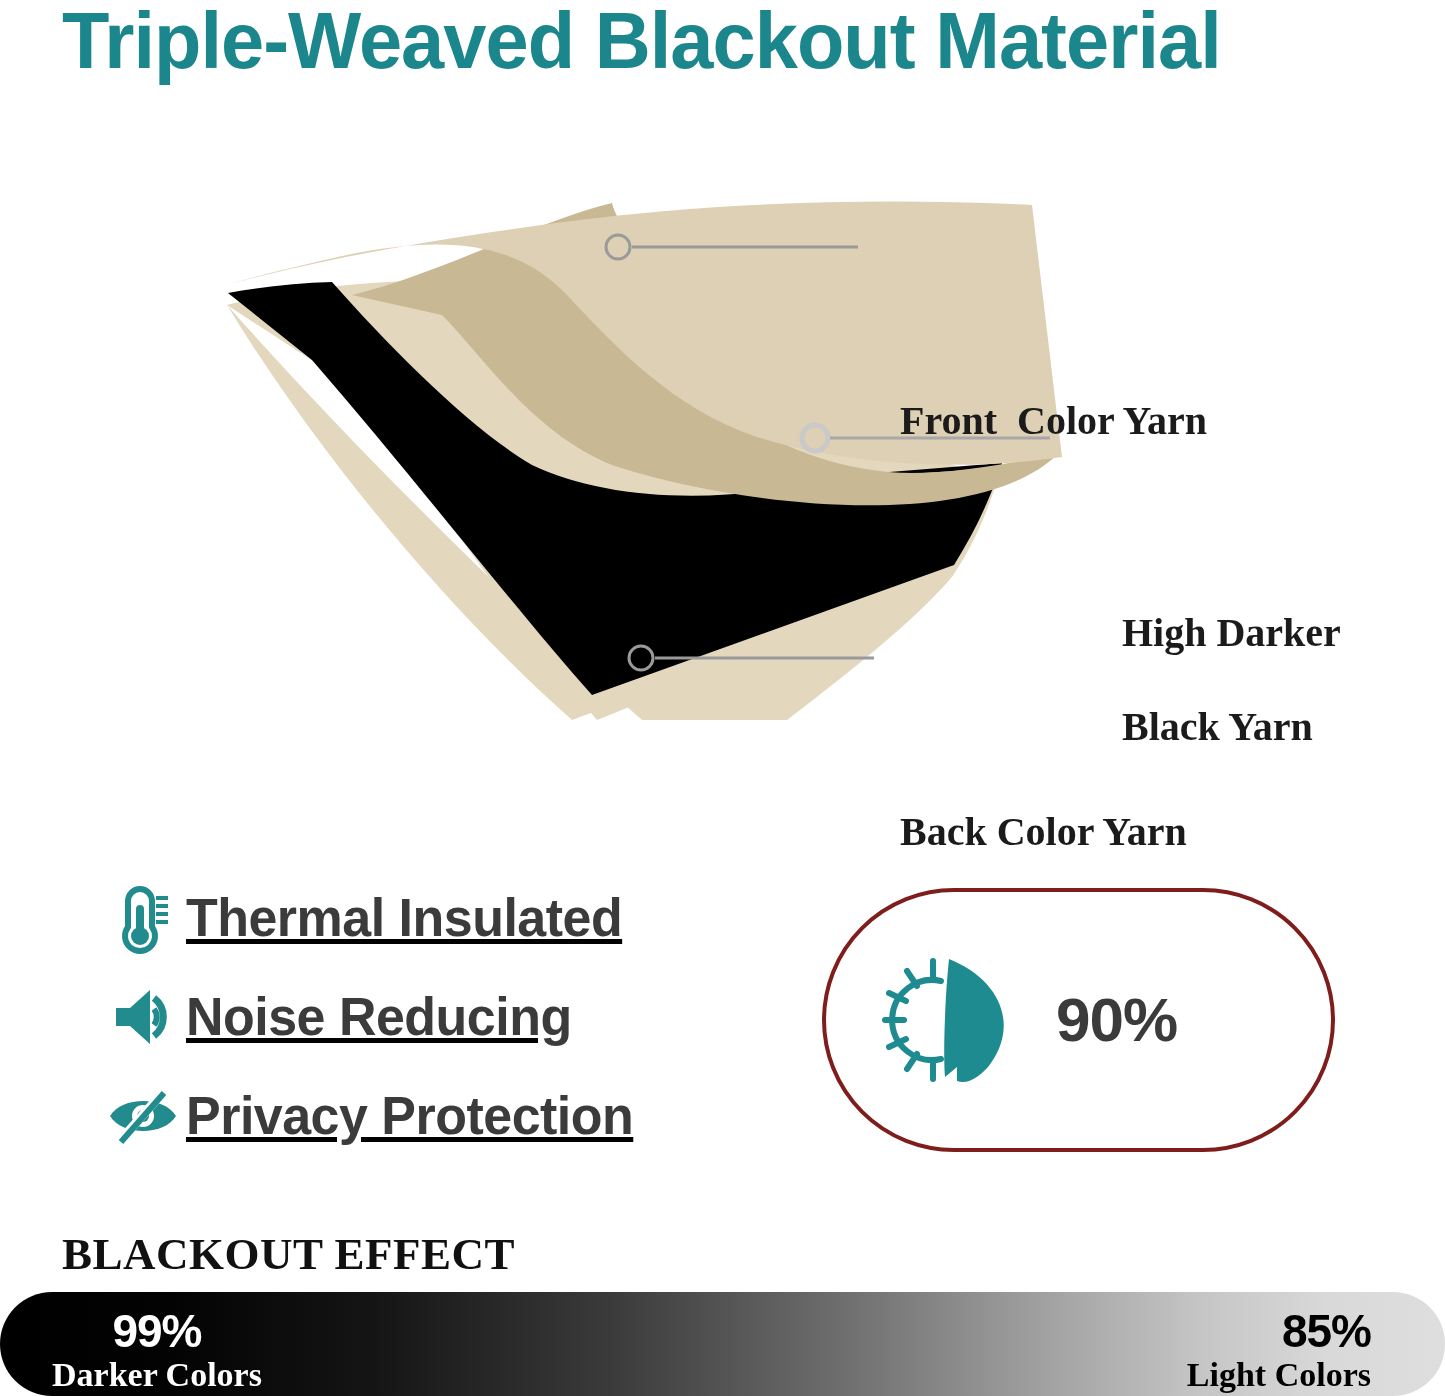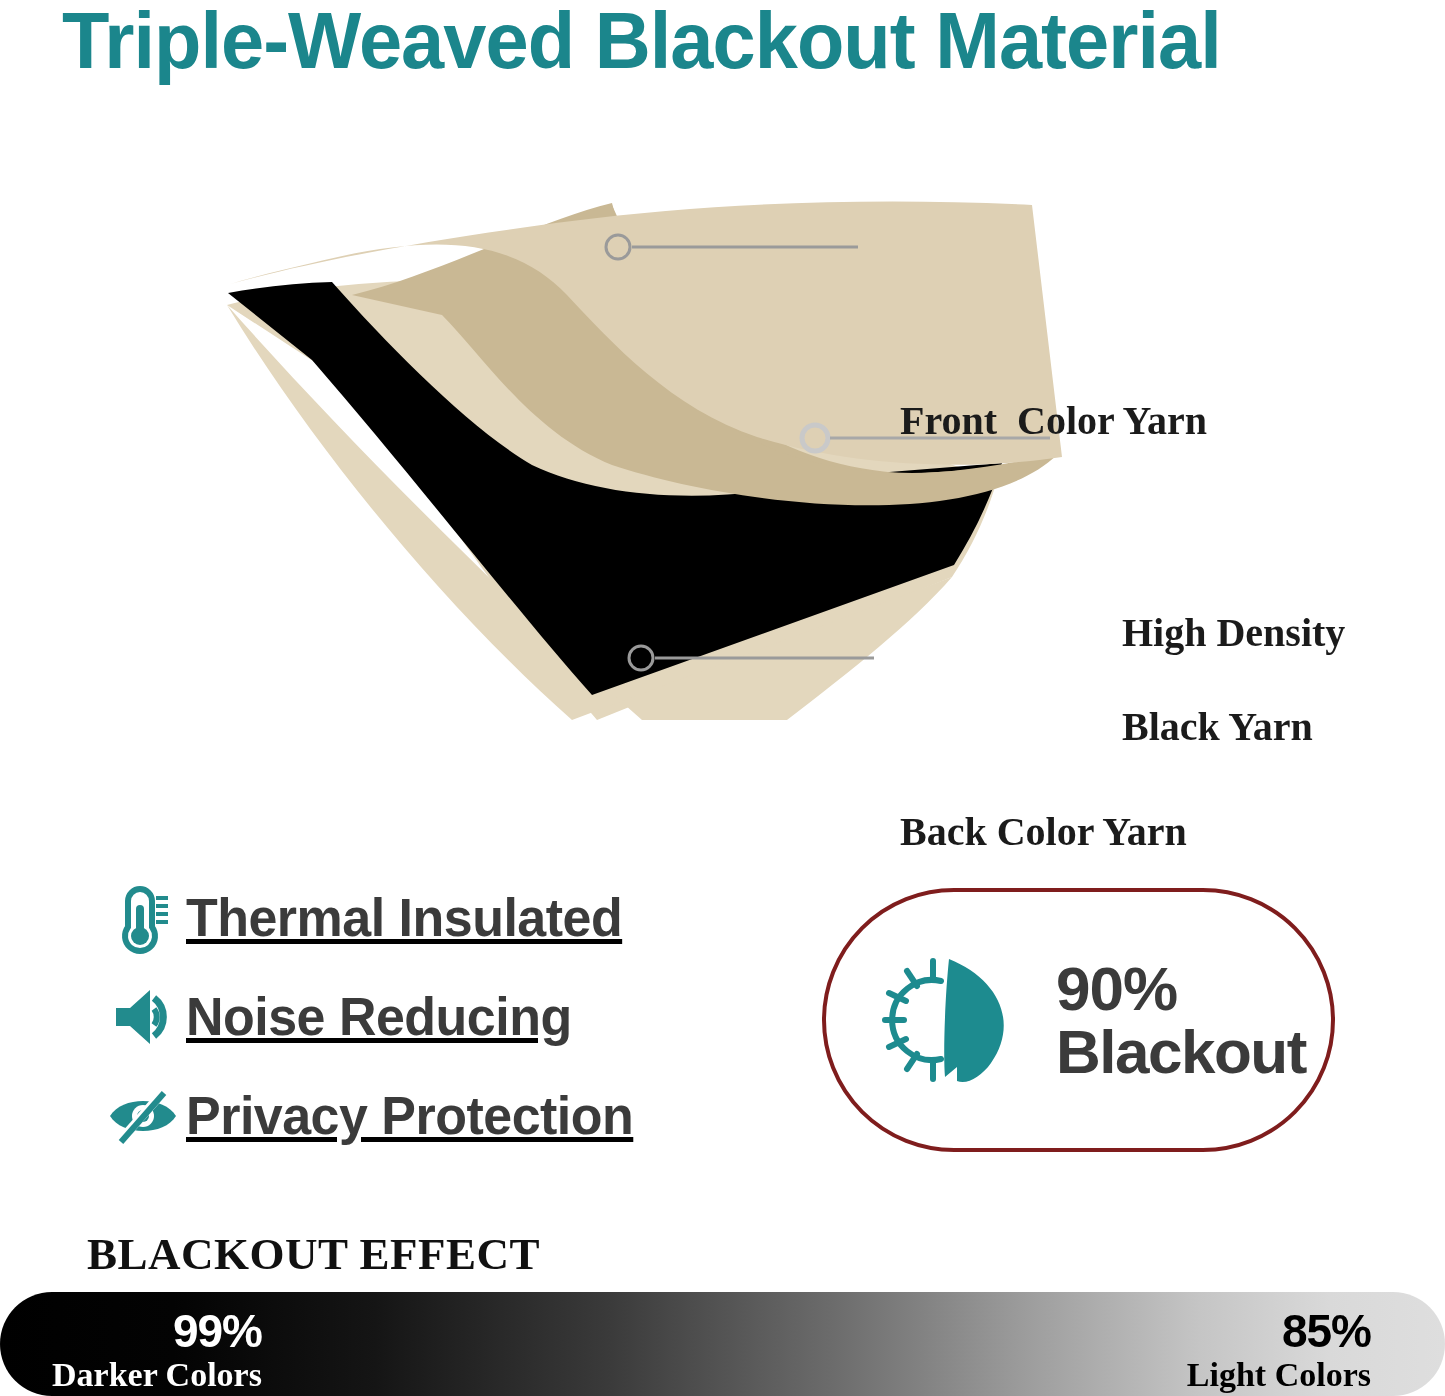--- a/index.html
+++ b/index.html
@@ -131,21 +131,20 @@
     position: absolute;
     left: 62px;
     top: 1228px;
     font-family: "Liberation Serif", serif;
     font-weight: bold;
     font-size: 45px;
     line-height: 52px;
     color: #111111;
     letter-spacing: 0.5px;
     white-space: nowrap;
-    margin-left: 25px;
   }
   .gradient-bar {
     position: absolute;
     left: 0px;
     top: 1292px;
     width: 1445px;
     height: 104px;
     border-radius: 52px;
     background: linear-gradient(90deg,
       #000000 0%,
@@ -158,21 +157,21 @@
       #d9d9d9 92%,
       #dedede 100%);
     overflow: hidden;
   }
   .bar-left {
     position: absolute;
     left: 52px;
     top: 14px;
     color: #ffffff;
     font-family: "Liberation Serif", serif;
-    text-align: right;
+    text-align: center;
   }
   .bar-right {
     position: absolute;
     right: 74px;
     top: 14px;
     color: #000000;
     font-family: "Liberation Serif", serif;
     text-align: right;
     margin-left: 38px;
   }
@@ -251,21 +250,21 @@
     </g>
     <g stroke="#9a9a9a" stroke-width="3" fill="none">
       <circle cx="629" cy="483" r="12"></circle>
       <line x1="643" y1="483" x2="862" y2="483"></line>
     </g>
   </svg>
 
   <div class="leader-label" id="label-front">Front  Color Yarn</div>
 
   <div class="leader-label" id="label-black">
-    <span>High Density</span><br>
+    <span>High Darker</span><br>
     <span>Black Yarn</span>
   </div>
 
   <div class="leader-label" id="label-back">Back Color Yarn</div>
 </div>
 
 <div class="features">
 
   <div class="feature-row">
     <span class="feature-icon">
@@ -333,21 +332,20 @@
       </g>
 
       <path d="M78 14 C 128 34, 148 78, 120 118
                C 110 132, 96 140, 86 136
                L 86 122 L 74 132
                C 72 110, 74 52, 78 14 Z" fill="#1d8b8f"></path>
     </svg>
   </span>
   <span class="badge-text">
     <span class="badge-pct">90%</span>
-    <span class="badge-word">Blackout</span>
   </span>
 </div>
 
 <div class="effect-heading">BLACKOUT EFFECT</div>
 
 <div class="gradient-bar">
   <span class="bar-left">
     <span class="bar-pct">99%</span>
     <span class="bar-sub">Darker Colors</span>
   </span>

